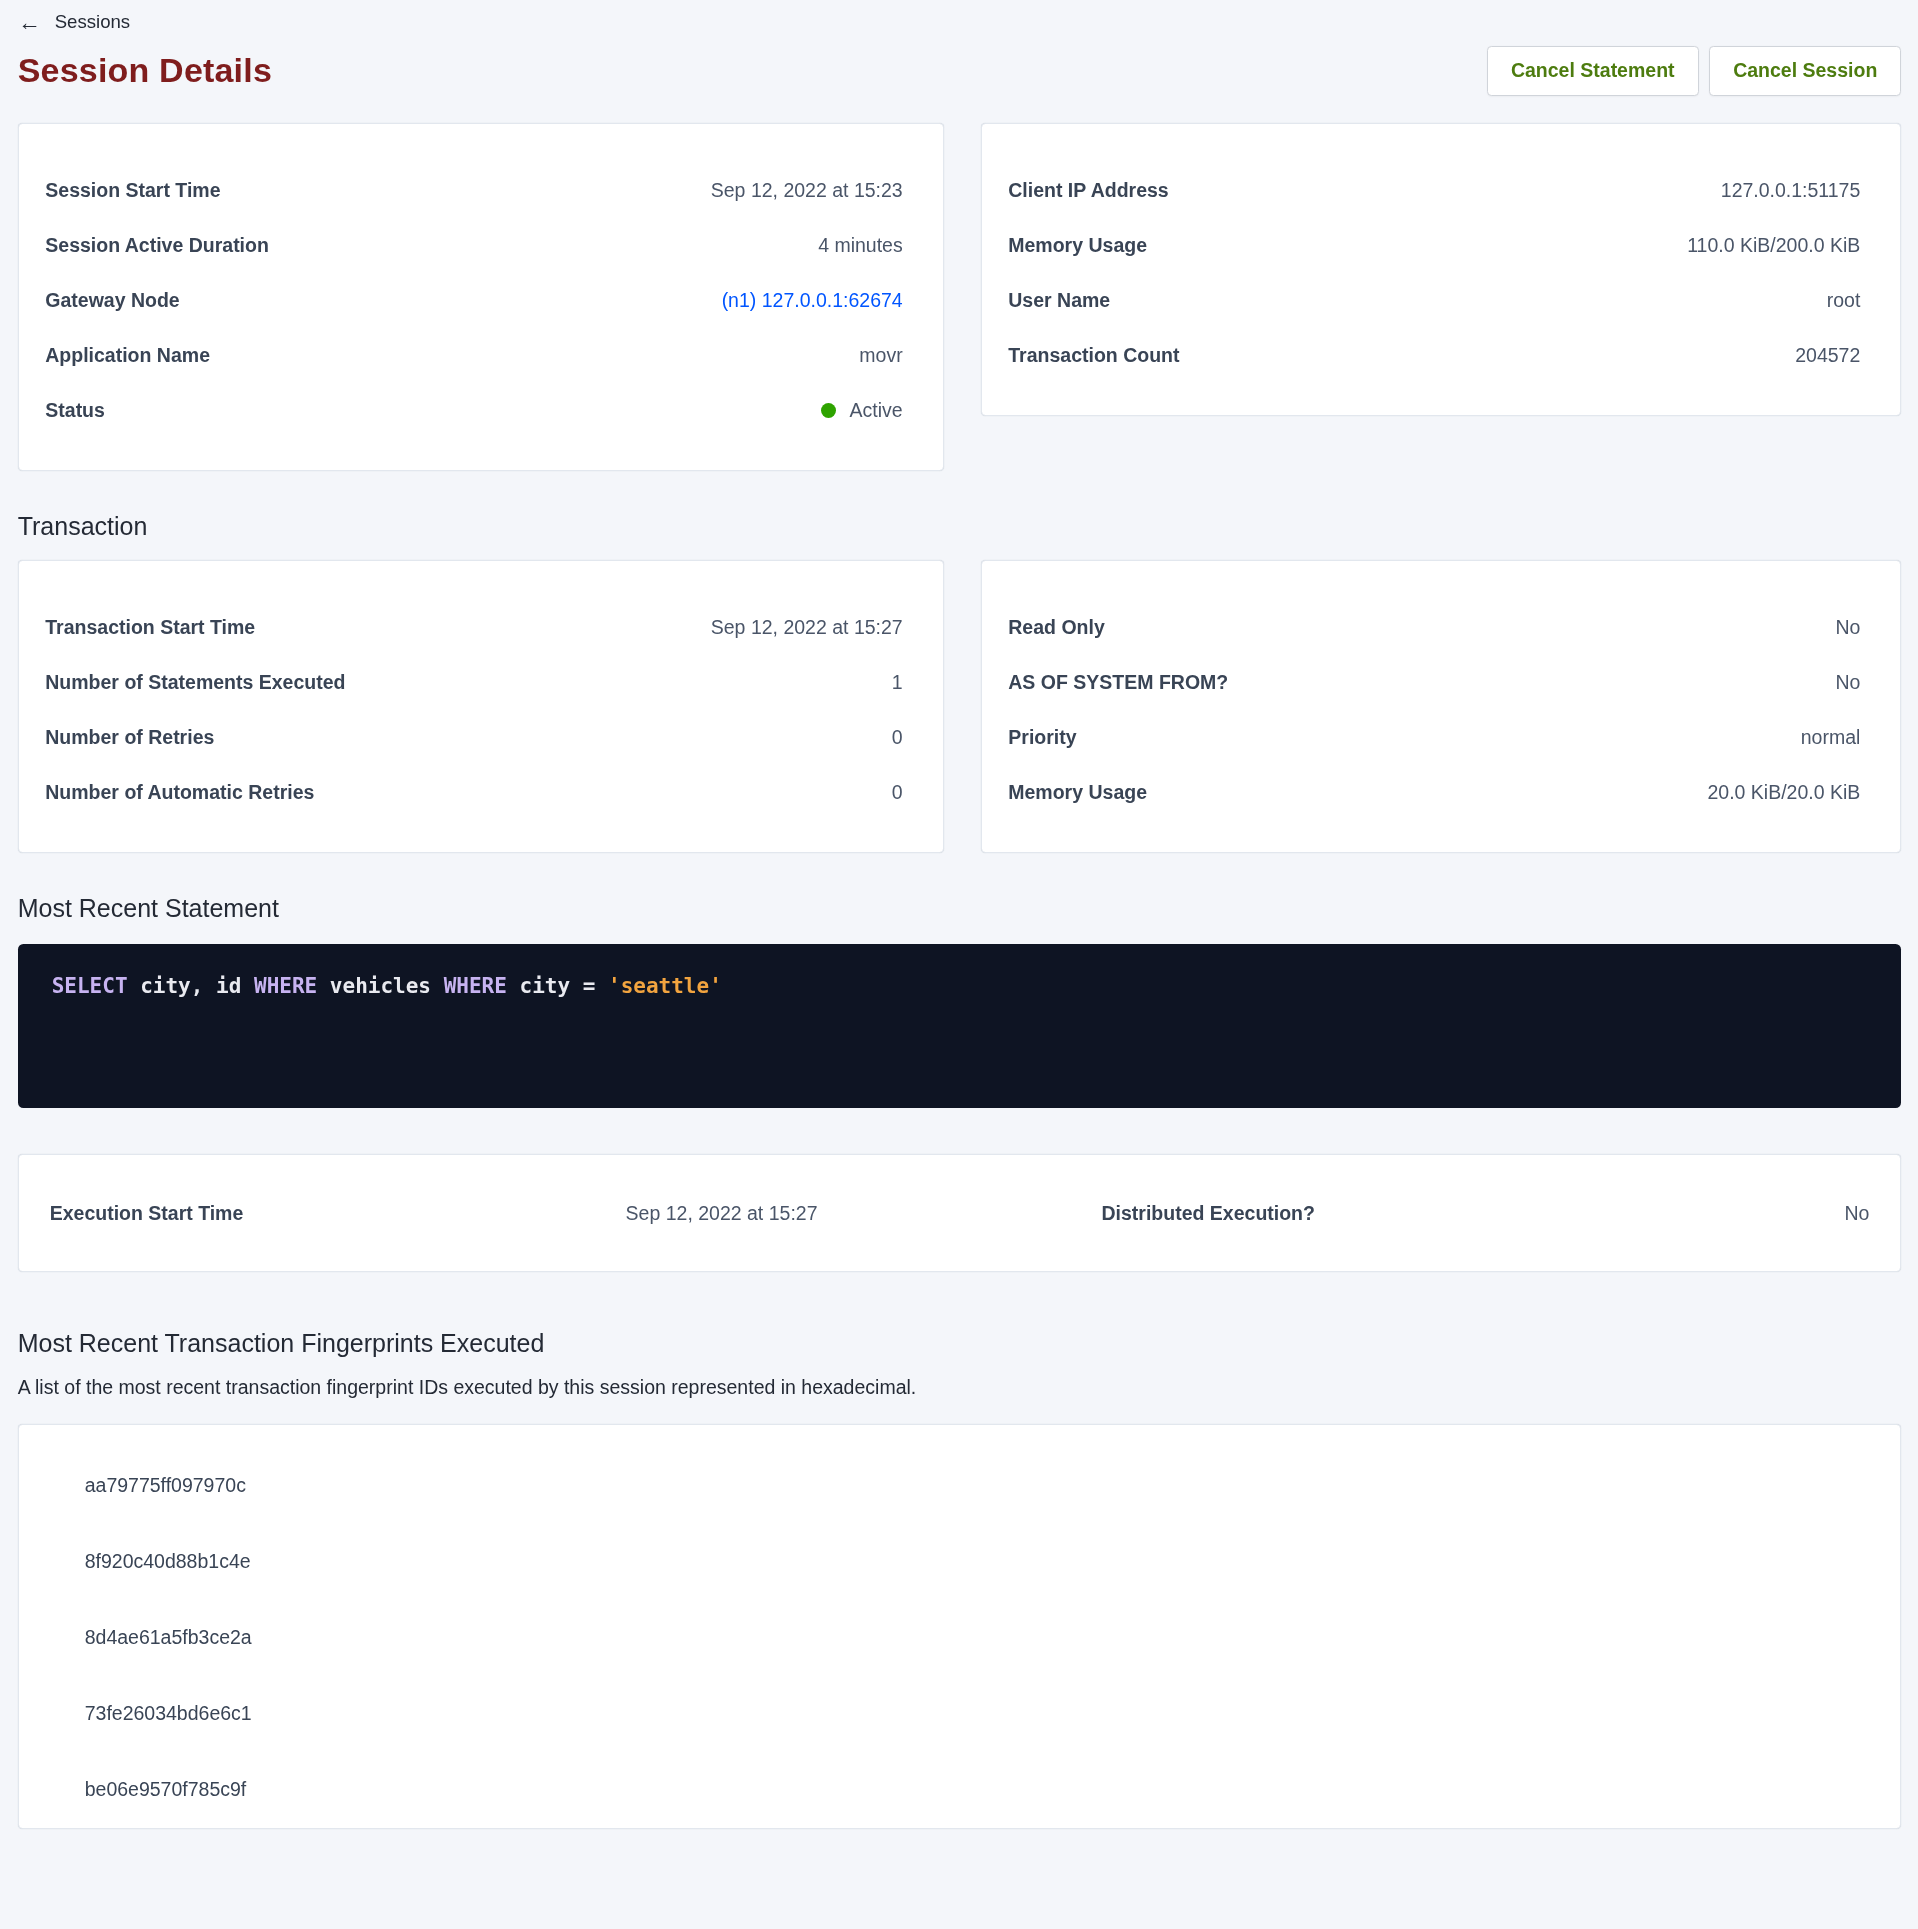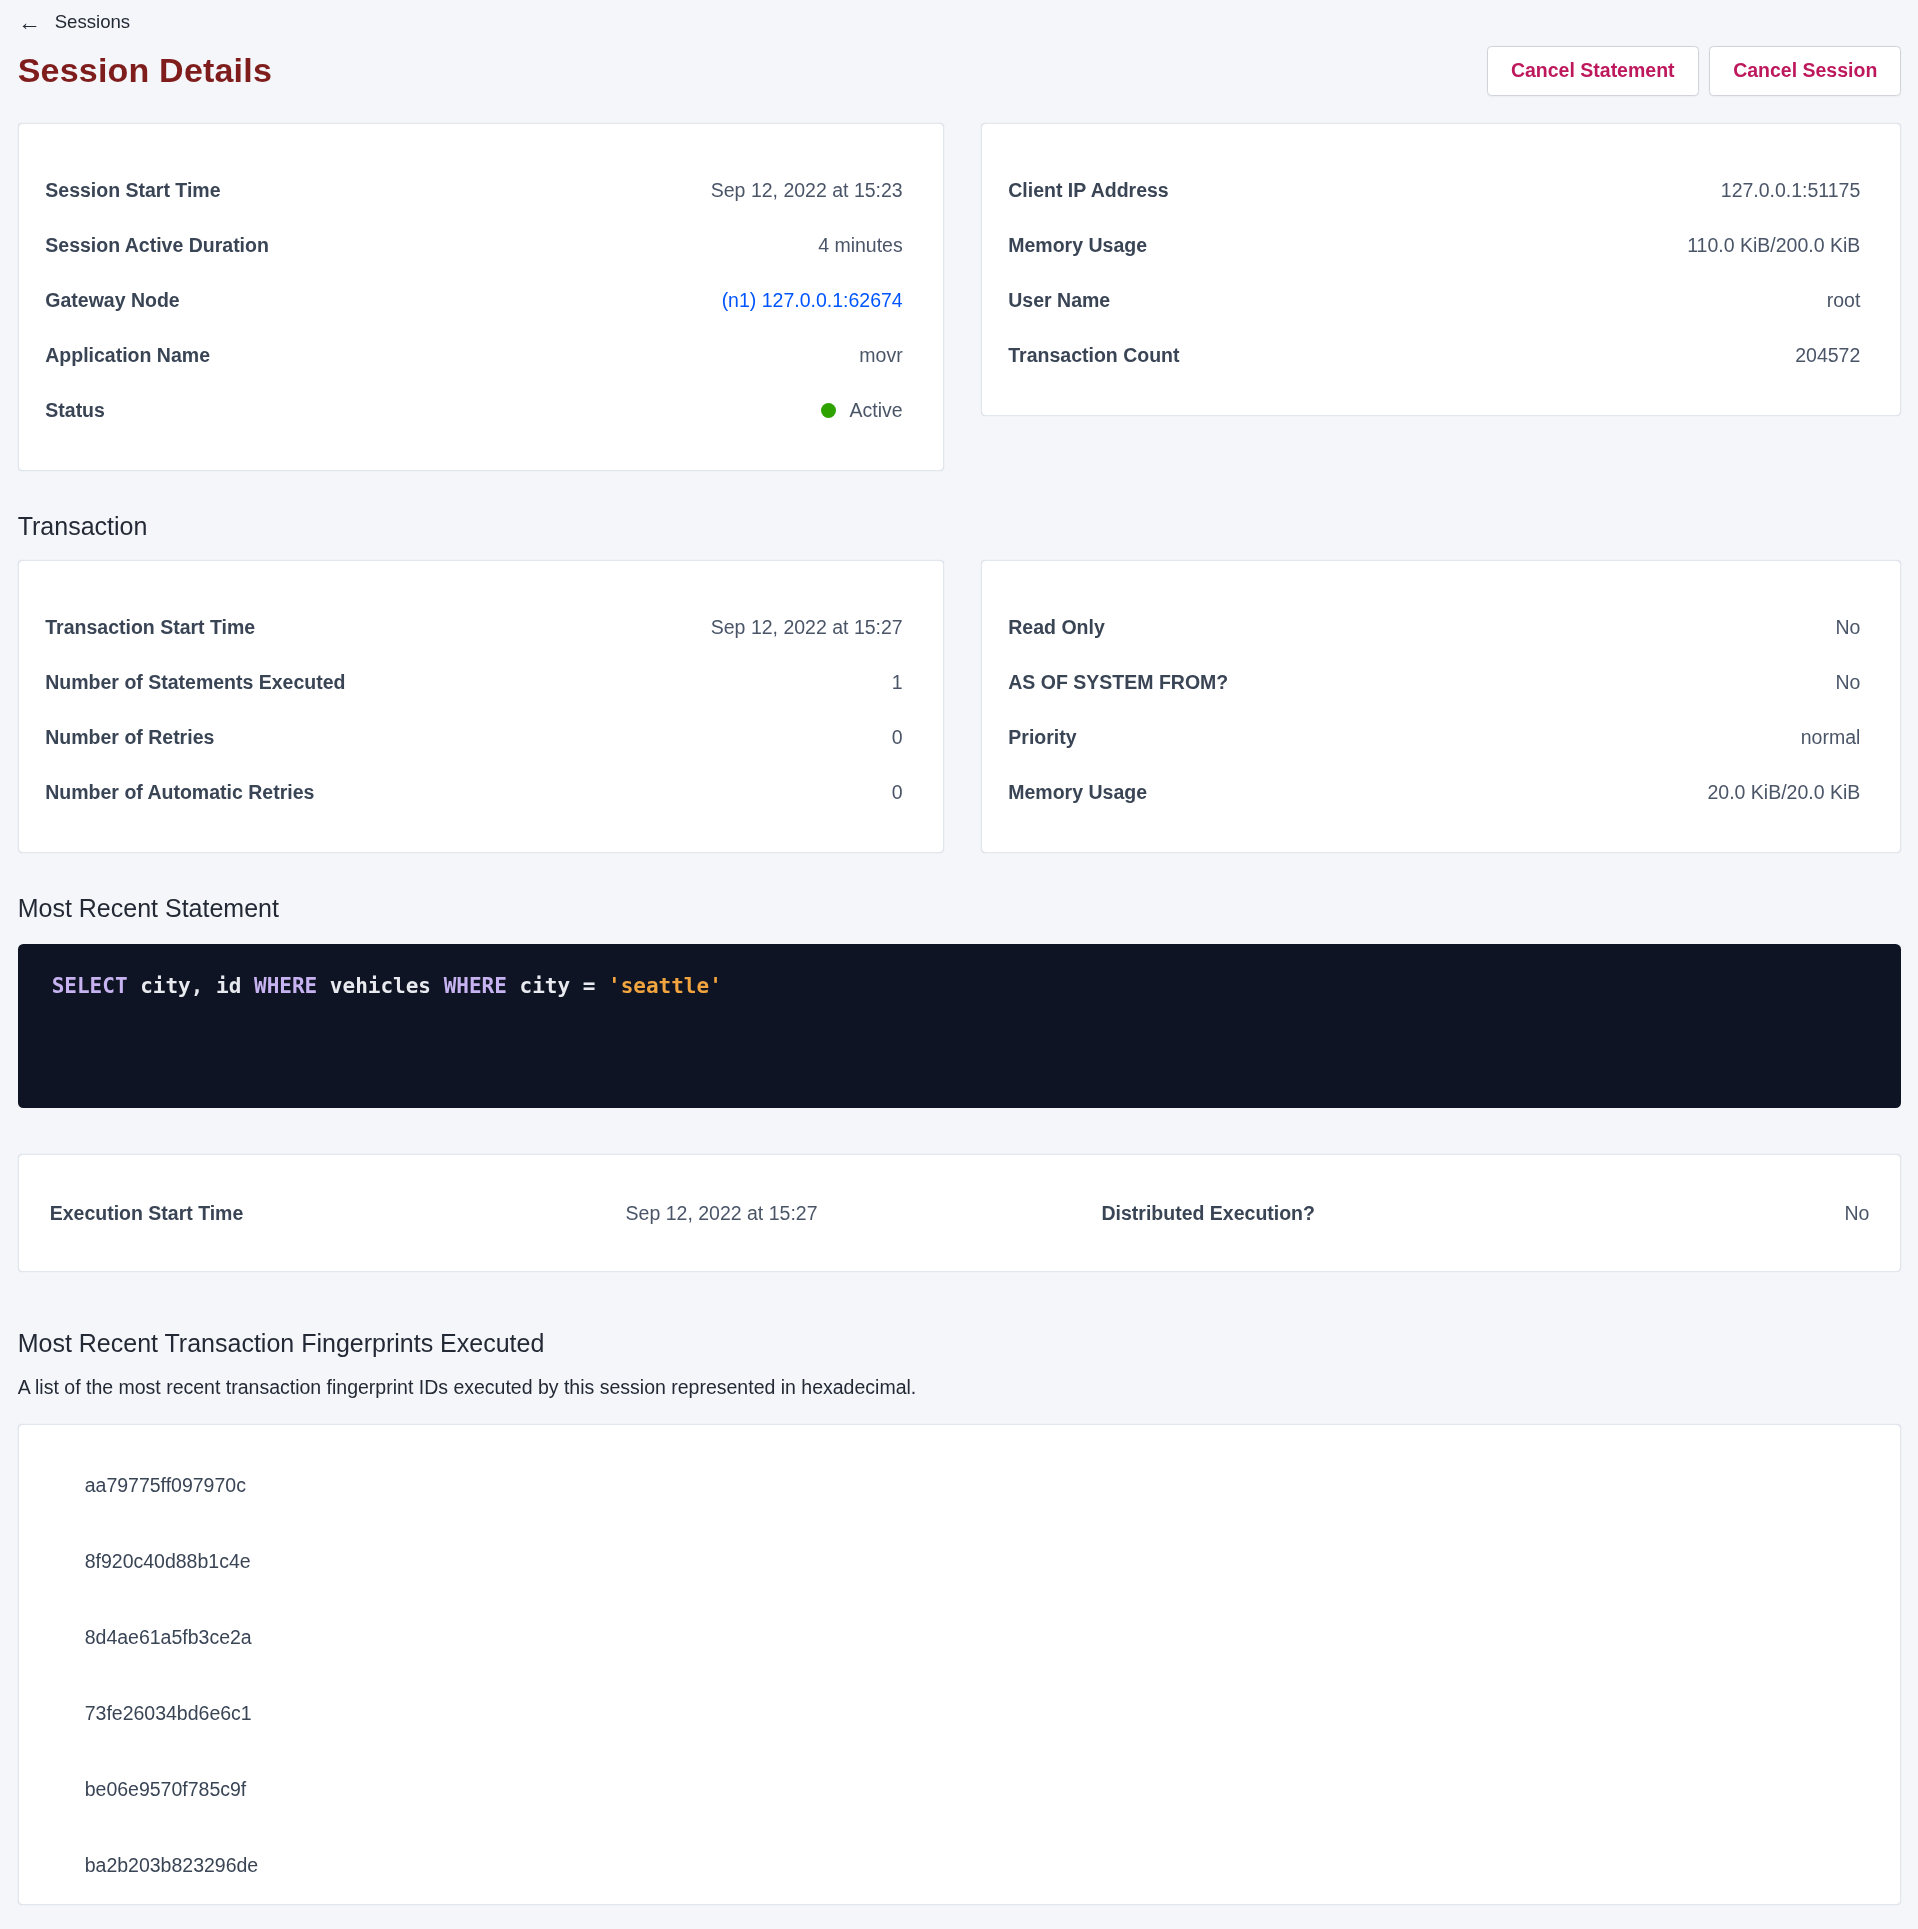--- a/index.html
+++ b/index.html
@@ -43,21 +43,21 @@
   .header-buttons { display: flex; gap: 10.6px; }
   .btn {
     height: 50px;
     padding: 0 23px;
     background: #ffffff;
     border: 0.9px solid #d0d4da;
     border-radius: 4.4px;
     font-family: "Liberation Sans", sans-serif;
     font-size: 19.5px;
     font-weight: 700;
-    color: #be185d;
+    color: #4d7c0f;
     display: flex;
     align-items: center;
     cursor: pointer;
     box-shadow: 0 0.9px 1.8px rgba(0,0,0,0.04);
   }
 
   
   .cards-row { display: flex; gap: 37px; margin-top: 26.6px; align-items: flex-start; }
   .card {
     background: #ffffff;
@@ -257,15 +257,14 @@
 </div>
 
 <h2 class="section-title fp-title">Most Recent Transaction Fingerprints Executed</h2>
 <p class="fp-desc">A list of the most recent transaction fingerprint IDs executed by this session represented in hexadecimal.</p>
 <div class="fp-card">
   <div class="fp-item">aa79775ff097970c</div>
   <div class="fp-item">8f920c40d88b1c4e</div>
   <div class="fp-item">8d4ae61a5fb3ce2a</div>
   <div class="fp-item">73fe26034bd6e6c1</div>
   <div class="fp-item">be06e9570f785c9f</div>
-  <div class="fp-item">ba2b203b823296de</div>
 </div>
 
 
 </body></html>

